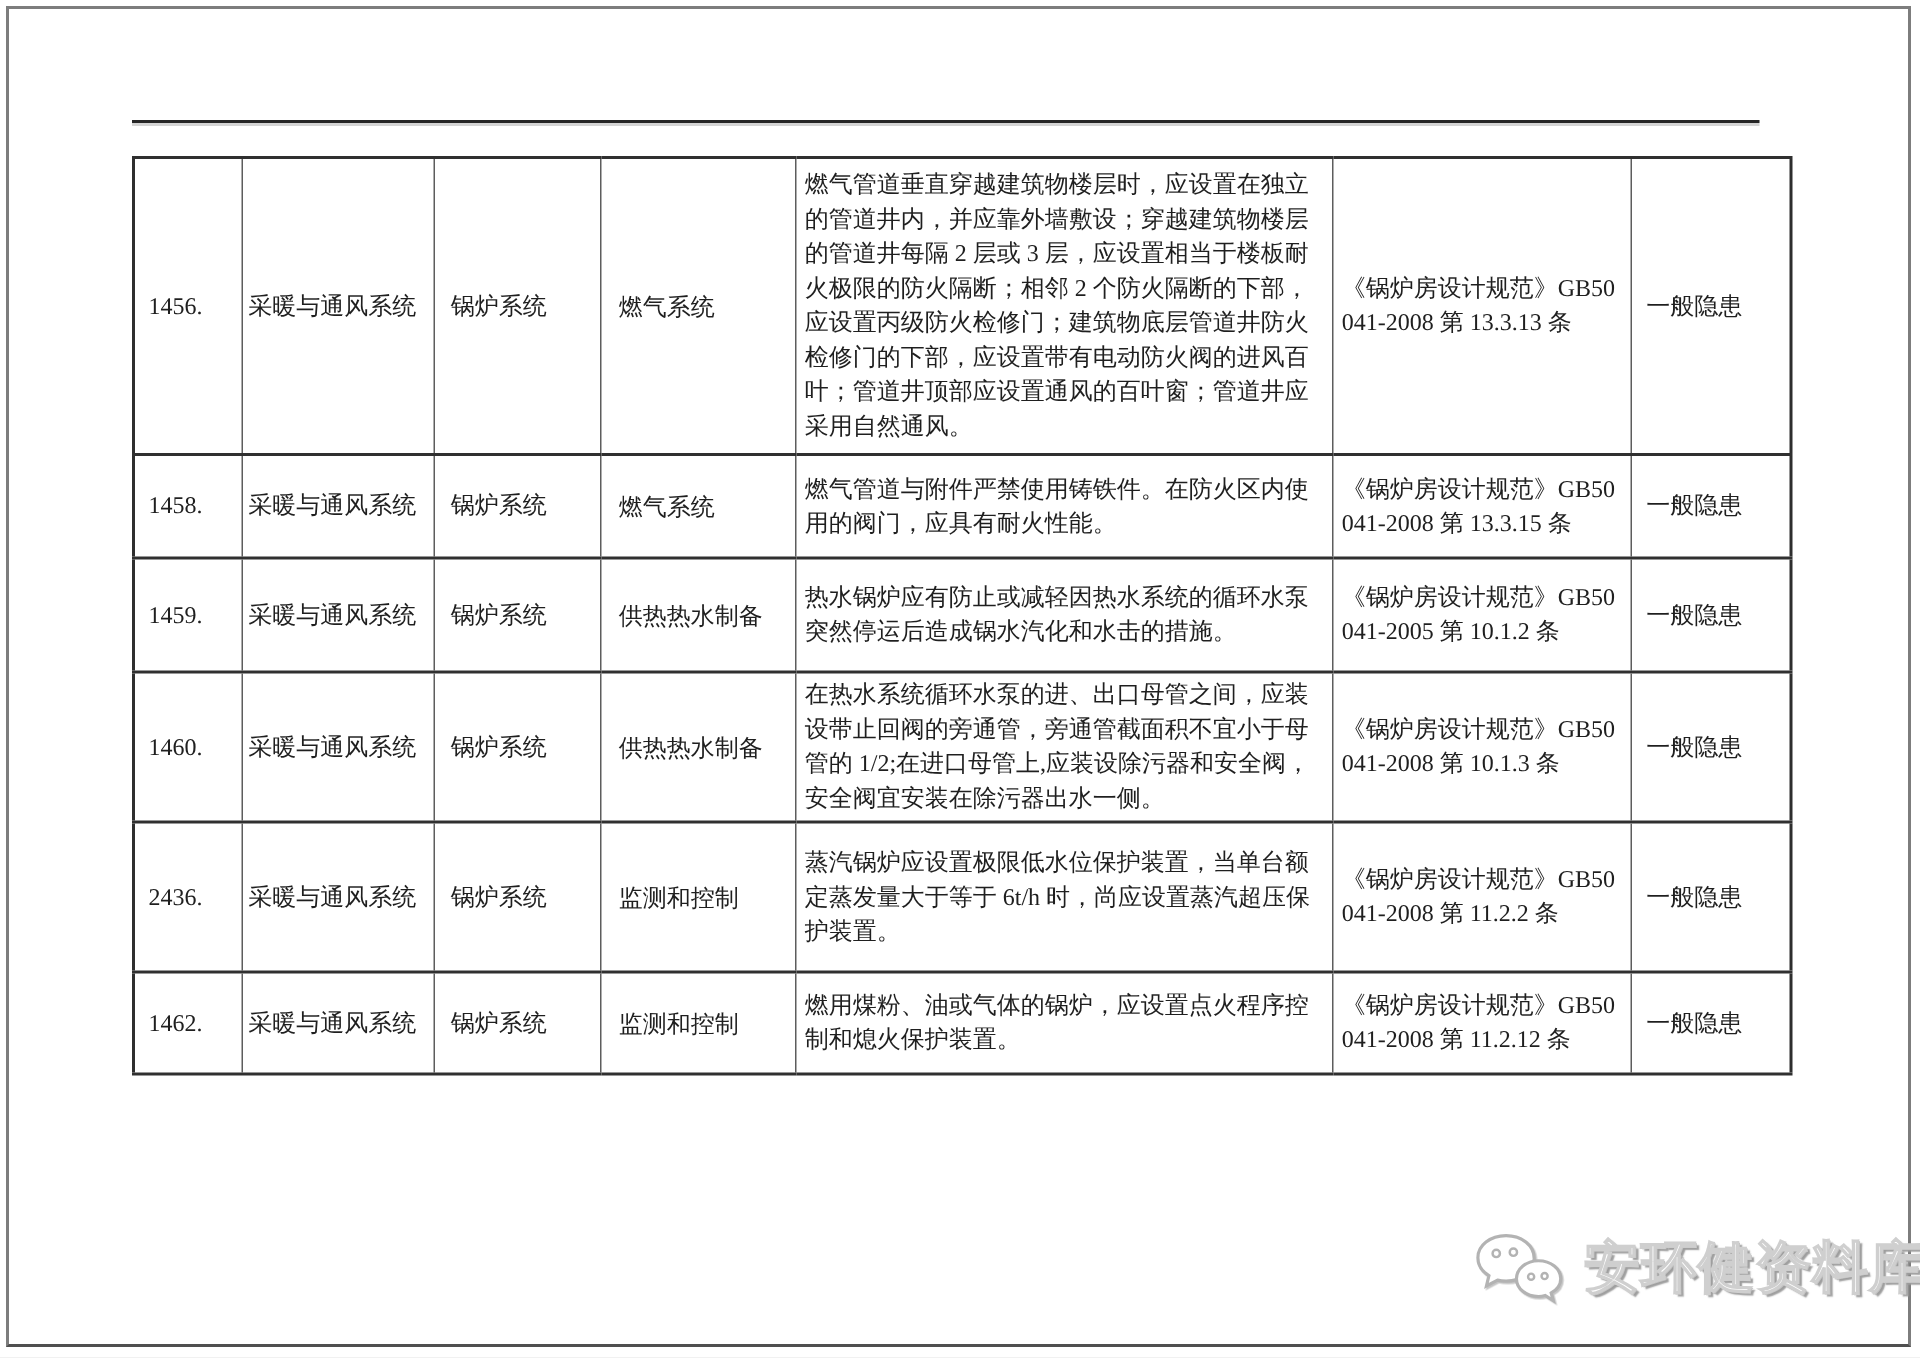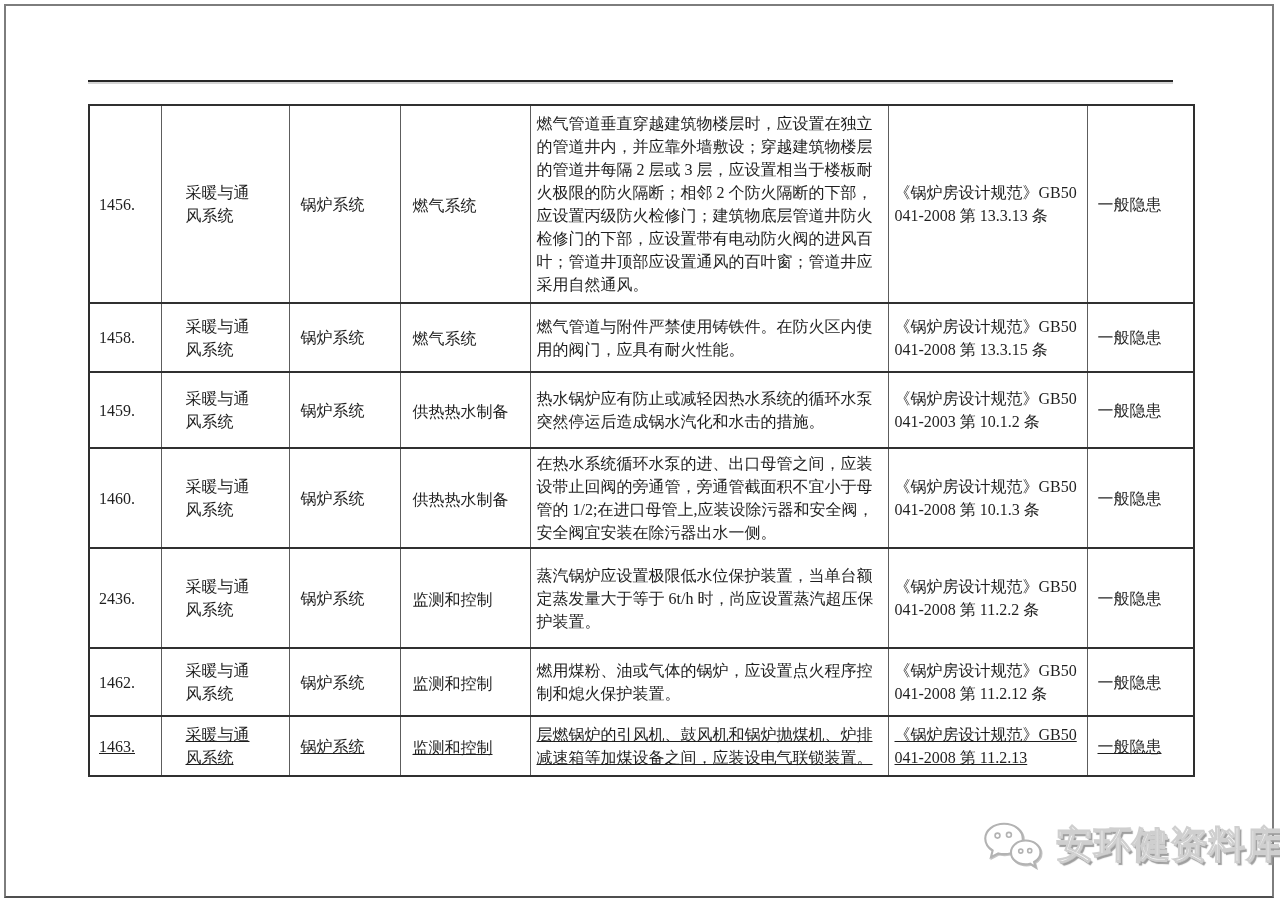--- a/index.html
+++ b/index.html
@@ -47,21 +47,21 @@
   tbody tr:nth-child(1){height:198px;}
   tbody tr:nth-child(2){height:69px;}
   tbody tr:nth-child(3){height:76px;}
   tbody tr:nth-child(4){height:47px;}
   tbody tr:nth-child(5){height:100px;}
   tbody tr:nth-child(6){height:68px;}
   tbody tr:nth-child(7){height:60px;text-decoration:underline;}
   tbody tr:nth-child(8){height:53px;}
 
   td.c-no  {padding:2px 2px 2px 9px;}
-  td.c-cat {padding:2px 24px;}
+  td.c-cat {padding:2px 4px;}
   td.c-sys {padding:2px 4px 2px 11px;}
   td.c-sub {padding:2px 4px 0 12px;margin-top:21px;}
   td.c-desc{padding:3px 6px;}
   td.c-ref {padding:2px 4px 2px 6px;}
   td.c-lvl {padding:2px 2px 2px 10px;}
 
   .watermark{
     position:absolute;
     left:982px;top:820px;
     display:flex;align-items:center;gap:12px;
@@ -113,21 +113,21 @@
         <td class="c-desc">燃气管道与附件严禁使用铸铁件。在防火区内使用的阀门，应具有耐火性能。</td>
         <td class="c-ref">《锅炉房设计规范》GB50041-2008 第 13.3.15 条</td>
         <td class="c-lvl">一般隐患</td>
       </tr>
       <tr>
         <td class="c-no">1459.</td>
         <td class="c-cat">采暖与通风系统</td>
         <td class="c-sys">锅炉系统</td>
         <td class="c-sub">供热热水制备</td>
         <td class="c-desc">热水锅炉应有防止或减轻因热水系统的循环水泵突然停运后造成锅水汽化和水击的措施。</td>
-        <td class="c-ref">《锅炉房设计规范》GB50041-2003 第 10.1.2 条</td>
+        <td class="c-ref">《锅炉房设计规范》GB50041-2005 第 10.1.2 条</td>
         <td class="c-lvl">一般隐患</td>
       </tr>
       <tr>
         <td class="c-no">1460.</td>
         <td class="c-cat">采暖与通风系统</td>
         <td class="c-sys">锅炉系统</td>
         <td class="c-sub">供热热水制备</td>
         <td class="c-desc">在热水系统循环水泵的进、出口母管之间，应装设带止回阀的旁通管，旁通管截面积不宜小于母管的 1/2;在进口母管上,应装设除污器和安全阀，安全阀宜安装在除污器出水一侧。</td>
         <td class="c-ref">《锅炉房设计规范》GB50041-2008 第 10.1.3 条</td>
         <td class="c-lvl">一般隐患</td>
@@ -143,29 +143,20 @@
       </tr>
       <tr>
         <td class="c-no">1462.</td>
         <td class="c-cat">采暖与通风系统</td>
         <td class="c-sys">锅炉系统</td>
         <td class="c-sub">监测和控制</td>
         <td class="c-desc">燃用煤粉、油或气体的锅炉，应设置点火程序控制和熄火保护装置。</td>
         <td class="c-ref">《锅炉房设计规范》GB50041-2008 第 11.2.12 条</td>
         <td class="c-lvl">一般隐患</td>
       </tr>
-      <tr>
-        <td class="c-no">1463.</td>
-        <td class="c-cat">采暖与通风系统</td>
-        <td class="c-sys">锅炉系统</td>
-        <td class="c-sub">监测和控制</td>
-        <td class="c-desc">层燃锅炉的引风机、鼓风机和锅炉抛煤机、炉排减速箱等加煤设备之间，应装设电气联锁装置。</td>
-        <td class="c-ref">《锅炉房设计规范》GB50041-2008 第 11.2.13</td>
-        <td class="c-lvl">一般隐患</td>
-      </tr>
     </tbody>
   </table>
 
   <div class="watermark">
     <span class="wm-icon">
       <svg viewBox="0 0 76 60" width="62" height="50" xmlns="http://www.w3.org/2000/svg">
         <path d="M27 4 C14 4 4 12 4 22 c0 6 3.5 11.2 9 14.7 L11 45 l9-4.7 c2.3.6 4.6.9 7 .9 13 0 23-8.2 23-18.6 C50 12 40 4 27 4 Z" fill="#ffffff" stroke="#b3b3b3" stroke-width="2.6"></path>
         <circle cx="19" cy="18.5" r="3" fill="#ffffff" stroke="#b3b3b3" stroke-width="2"></circle>
         <circle cx="33" cy="17.5" r="3" fill="#ffffff" stroke="#b3b3b3" stroke-width="2"></circle>
         <path d="M53.5 24.5 c-10 0-18 6.6-18 14.6 0 8.1 8 14.6 18 14.6 1.9 0 3.8-.3 5.5-.8 L65.5 57 l-1.6-6.2 c4.7-2.7 7.8-7 7.8-11.7 0-8-8-14.6-18.2-14.6 Z" fill="#ffffff" stroke="#b3b3b3" stroke-width="2.6"></path>

